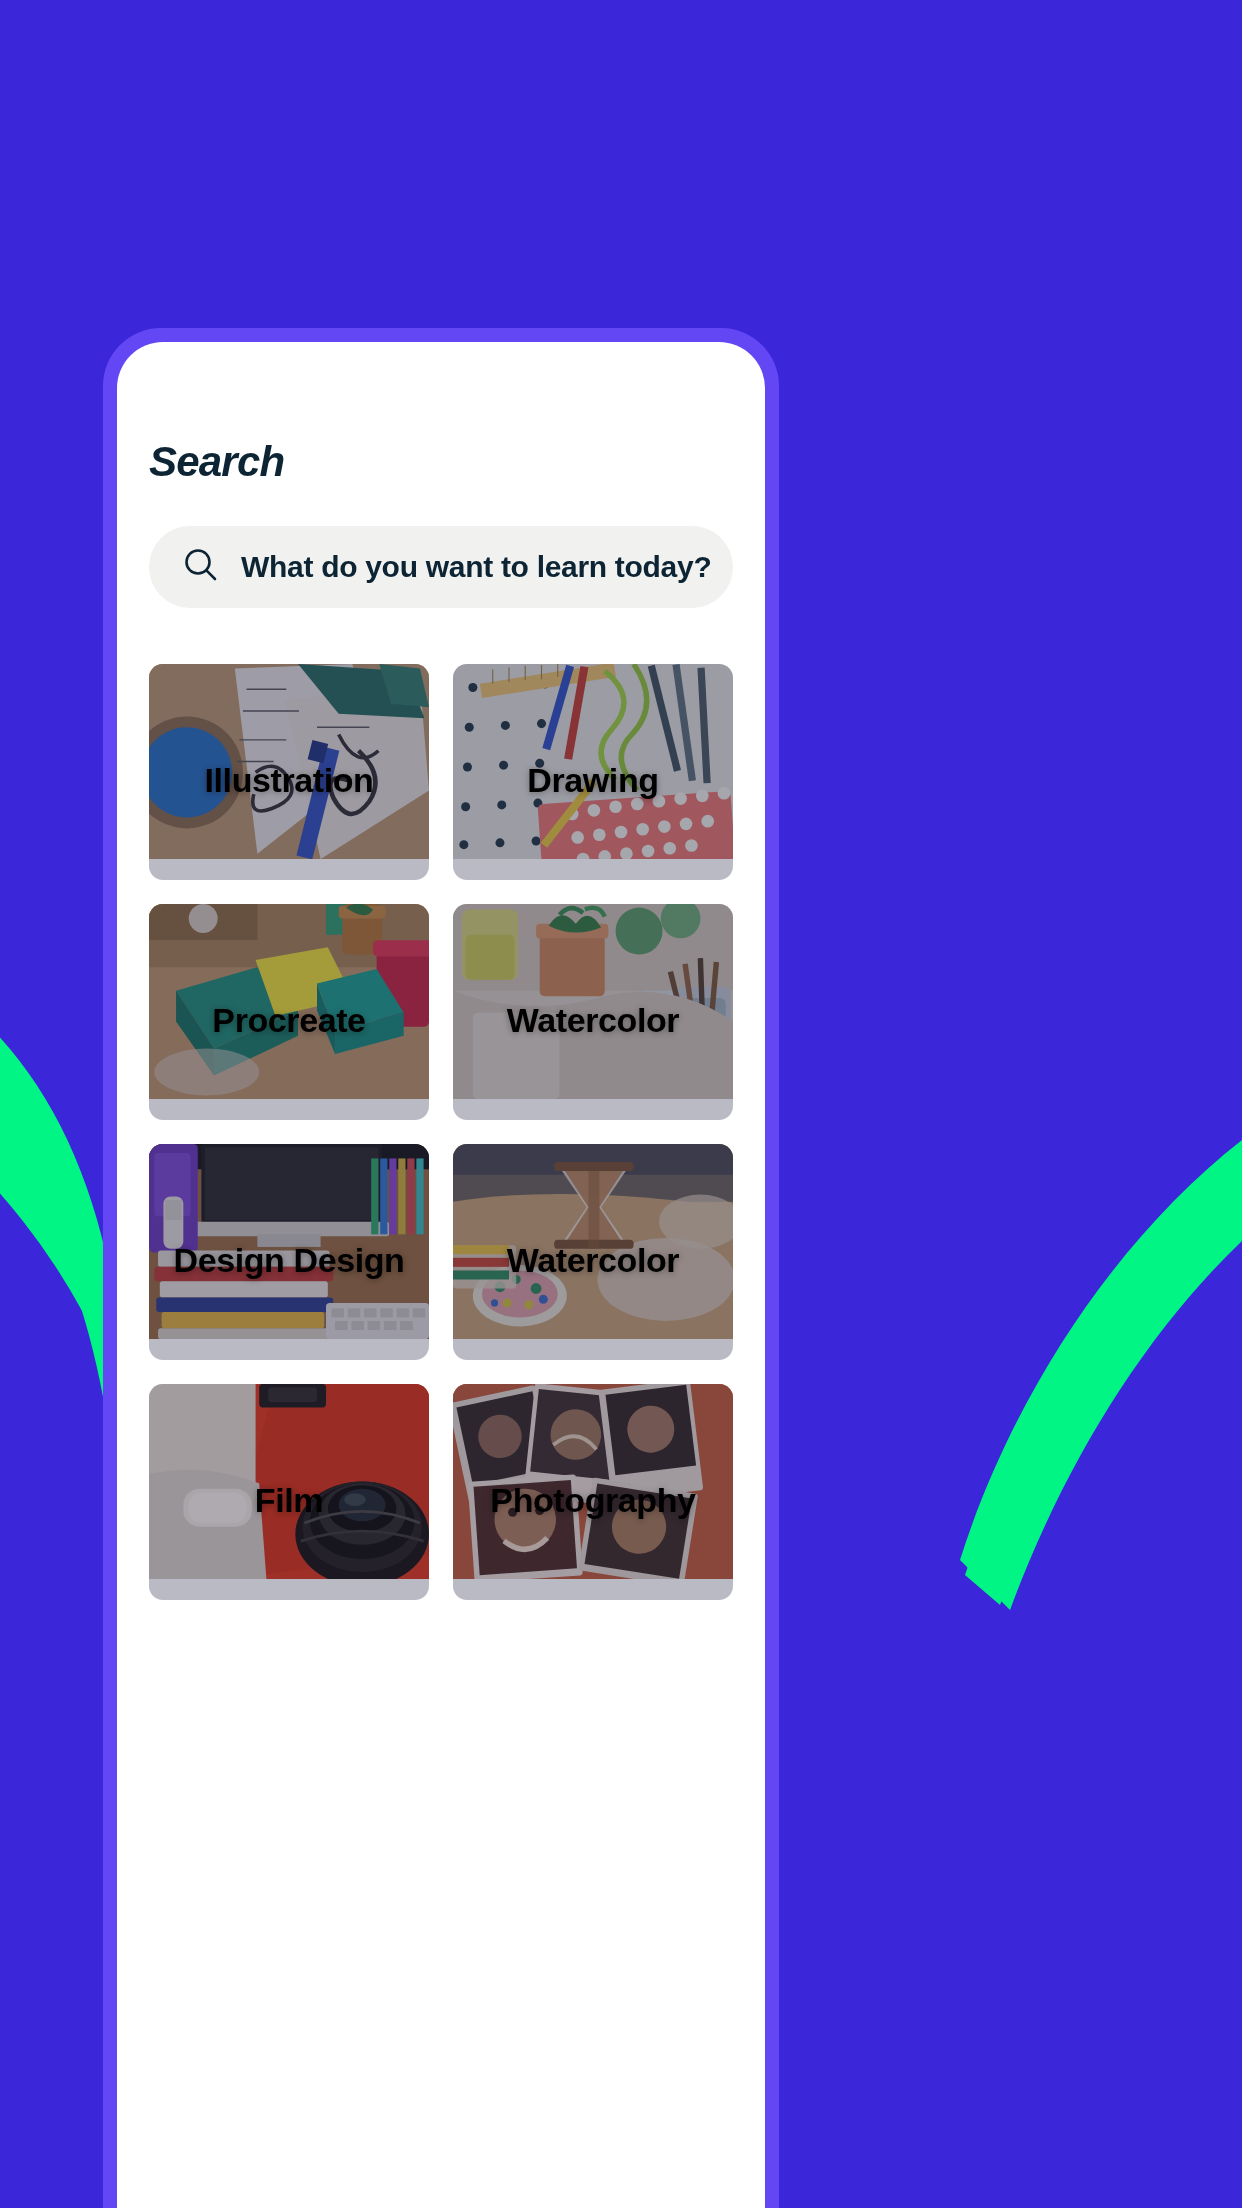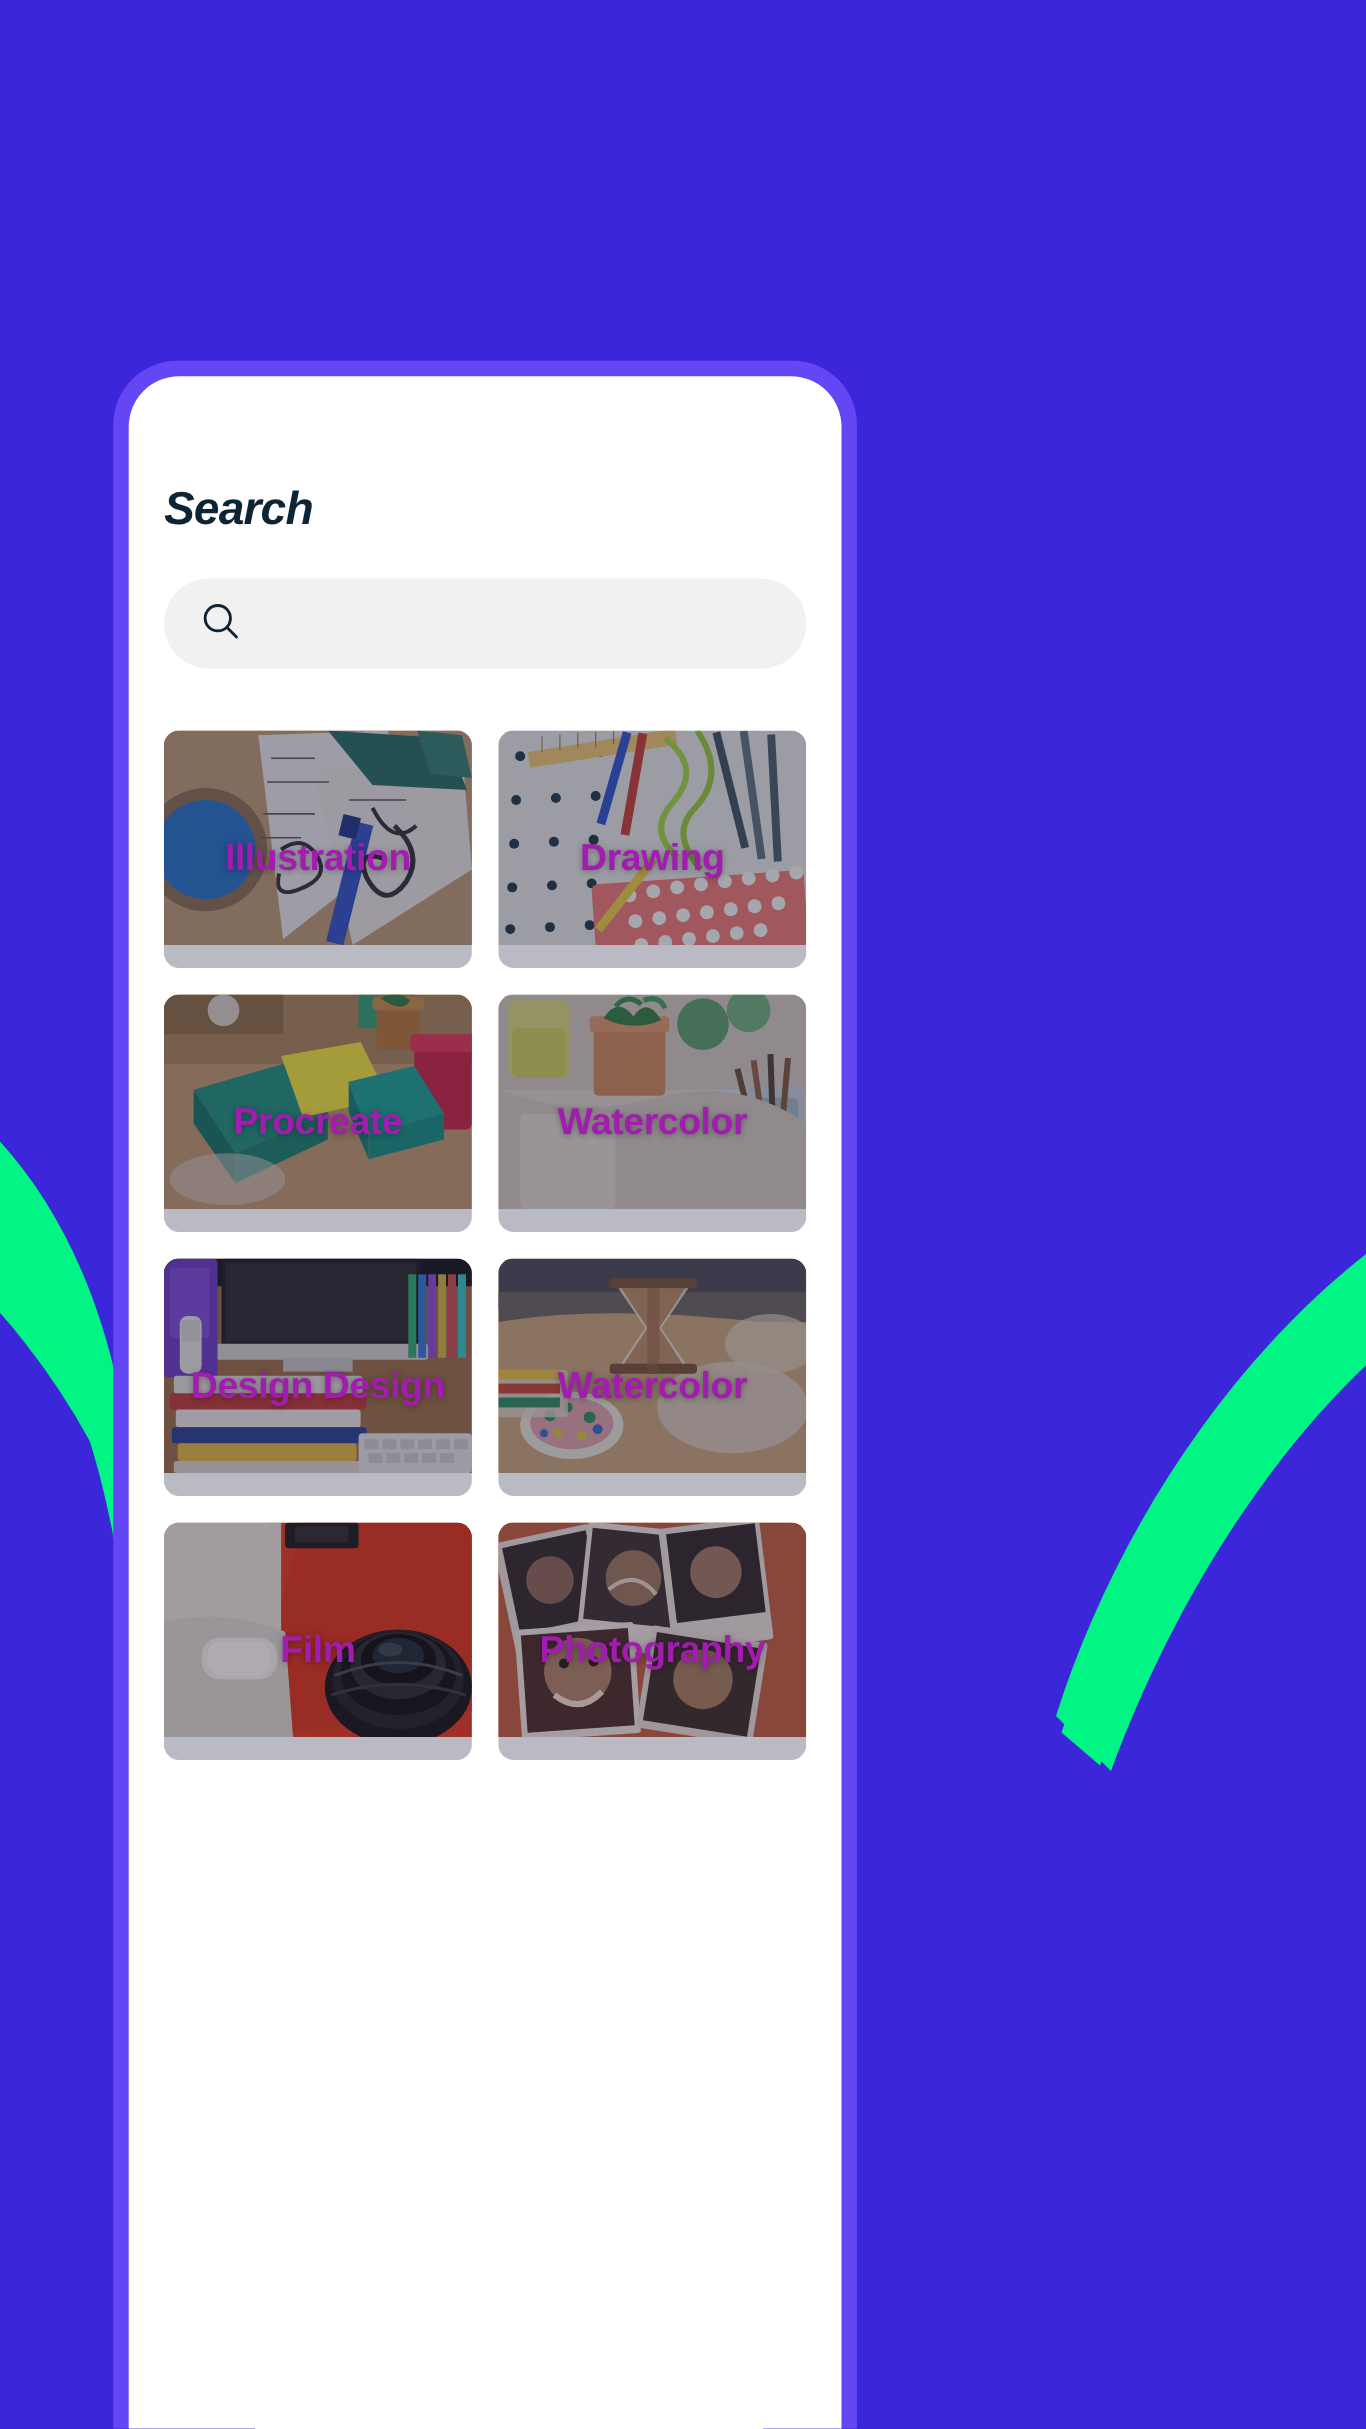--- a/index.html
+++ b/index.html
@@ -93,21 +93,21 @@
     justify-content:center;
   }
   .card .photo { position:absolute; inset:0; }
   .card .shade {
     position:absolute; inset:0;
     background:rgba(22,28,60,0.30);
   }
   .card .label {
     position:relative;
     z-index:2;
-    color:#a21caf;
+    color:#000000;
     font-size:34px;
     font-weight:bold;
     letter-spacing:-0.4px;
     text-align:left;
     text-shadow:0 1px 6px rgba(0,0,0,0.35);
     margin-top:17px;
   }
 </style>
 </head>
 <body>
@@ -133,20 +133,21 @@
 
       <div class="sec-title search-title">Search</div>
 
       <div class="searchbar">
         <span class="mag">
           <svg width="40" height="40" viewBox="0 0 40 40">
             <circle cx="17" cy="17" r="11.5" fill="none" stroke="#0C2433" stroke-width="2.6"></circle>
             <line x1="25.4" y1="25.4" x2="34" y2="34" stroke="#0C2433" stroke-width="2.6" stroke-linecap="round"></line>
           </svg>
         </span>
+        <span class="search-placeholder">What do you want to learn today?</span>
       </div>
 
 
       <div class="grid">
 
         <div class="card">
           <svg class="photo" viewBox="0 0 310 216" preserveAspectRatio="xMidYMid slice">
             <rect width="310" height="216" fill="#B08C5E"></rect>
             <rect x="0" y="0" width="310" height="216" fill="#C09B69"></rect>
             <circle cx="42" cy="120" r="62" fill="#8A6A43"></circle>

